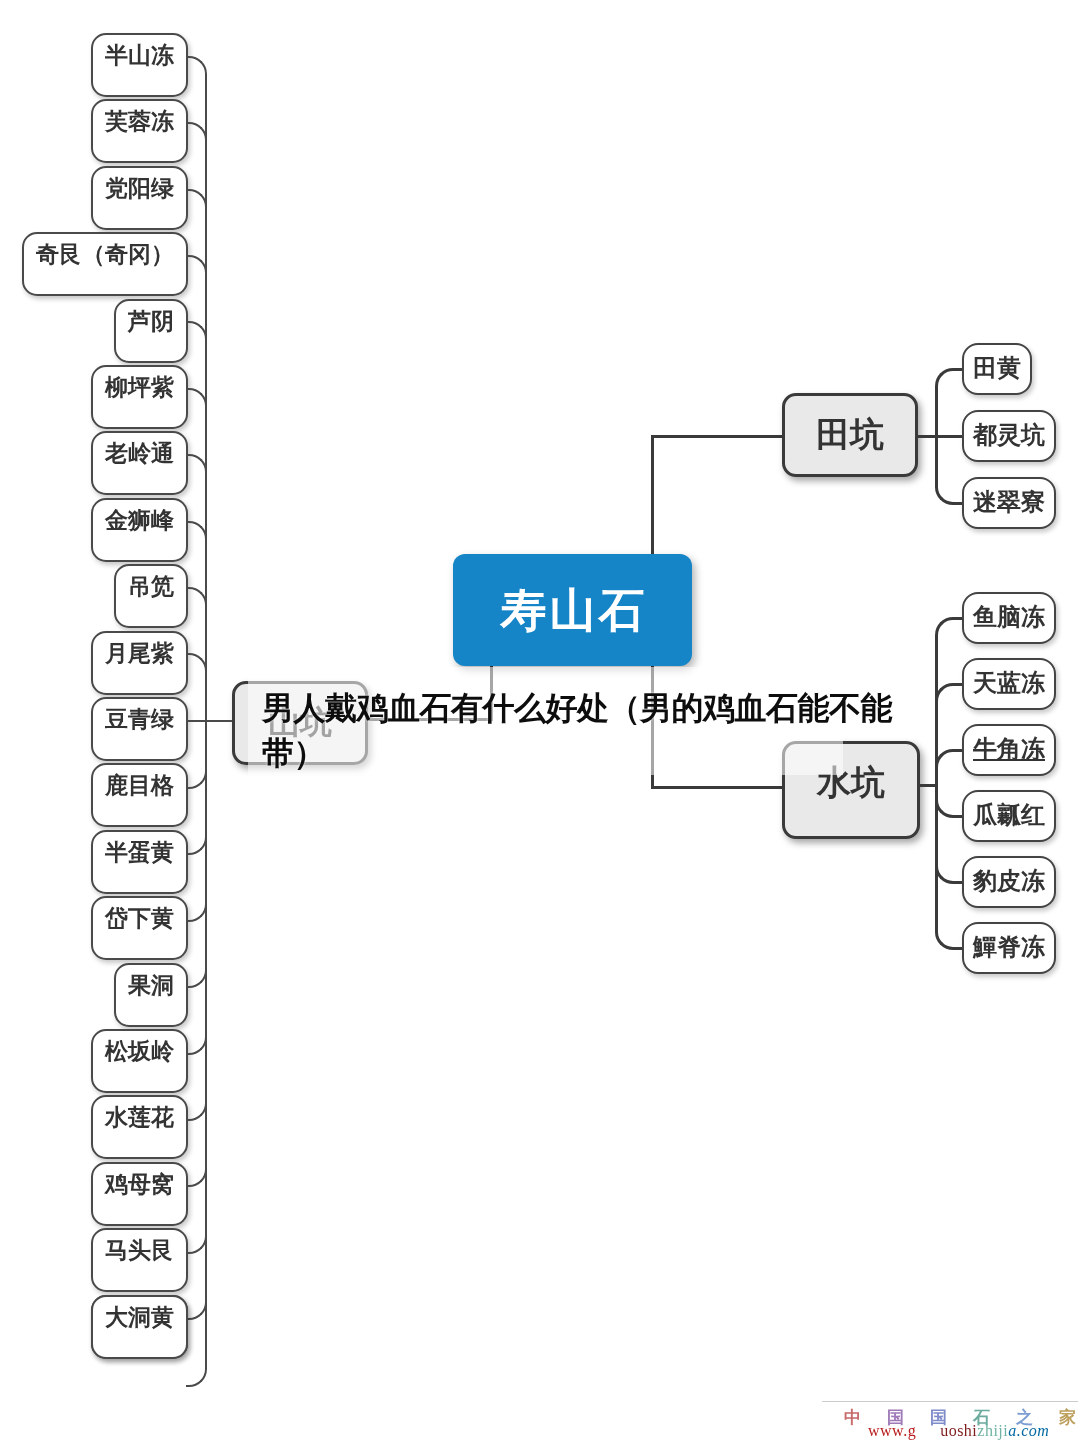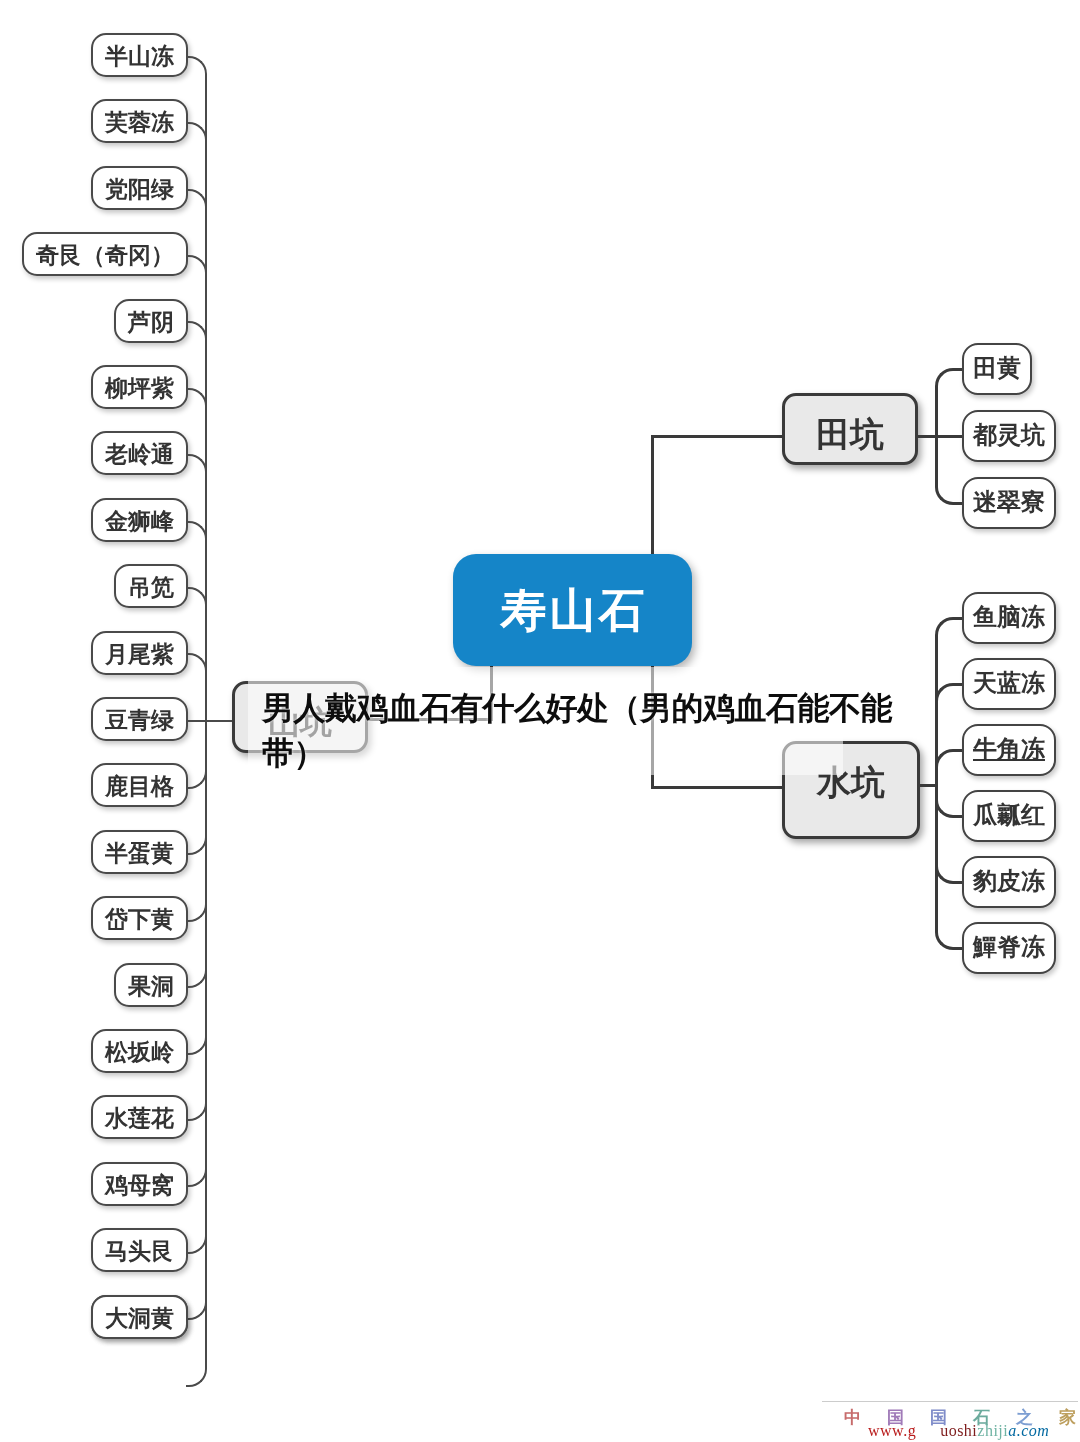--- a/index.html
+++ b/index.html
@@ -1,32 +1,32 @@
 <!DOCTYPE html>
 <html><head>
 <meta charset="utf-8">
 <style>
   html,body{margin:0;padding:0;width:1080px;height:1442px;background:#fff;}
   #stage{position:relative;width:1080px;height:1442px;background:#fff;overflow:hidden;
          font-family:"Liberation Sans","DejaVu Sans",sans-serif;}
   
-  .lnode{position:absolute;box-sizing:border-box;height:44px;line-height:42px;
+  .lnode{position:absolute;box-sizing:border-box;height:64px;line-height:42px;
          border:2.5px solid #4a4a4a;border-radius:15px;background:#fff;padding:0 12px;
          font-size:23px;font-weight:bold;color:#333;white-space:nowrap;text-align:center;
-         box-shadow:2px 3px 5px rgba(0,0,0,0.22);}
+         box-shadow:2px 3px 5px rgba(0,0,0,0.22);font-family:Liberation Serif, serif;}
   
   .rnode{position:absolute;box-sizing:border-box;height:52px;line-height:46px;
          border:2.5px solid #444;border-radius:16px;background:#fff;padding:0 9px;
          font-size:24px;font-weight:bold;color:#333;white-space:nowrap;text-align:center;
          box-shadow:2px 3px 5px rgba(0,0,0,0.22);}
   
-  .branch{position:absolute;box-sizing:border-box;width:136px;height:72px;background:#e9e9e9;
+  .branch{position:absolute;box-sizing:border-box;width:136px;height:84px;background:#e9e9e9;
           border:3.5px solid #3a3a3a;border-radius:14px;font-size:34px;font-weight:bold;color:#333;
           text-align:center;line-height:77px;box-shadow:3px 4px 7px rgba(0,0,0,0.35);}
-  #node-root{position:absolute;left:453px;top:554px;width:239px;height:112px;border-radius:23px;
+  #node-root{position:absolute;left:453px;top:554px;width:239px;height:112px;border-radius:12px;
              color:#fff;font-size:46px;font-weight:bold;text-align:center;line-height:112px;
              letter-spacing:3px;text-indent:3px;box-shadow:3px 4px 8px rgba(0,0,0,0.3);}
   .conn{position:absolute;box-sizing:border-box;}
   #conn-root-tiankeng{left:650.75px;top:434.75px;width:131px;height:120px;
       border-left:3.5px solid #3a3a3a;border-top:3.5px solid #3a3a3a;}
   #conn-root-shuikeng-v{left:650.75px;top:666px;width:3.5px;height:107px;background:#3a3a3a;}
   #conn-root-shuikeng{left:650.75px;top:773px;width:131px;height:16px;
       border-left:3.5px solid #3a3a3a;border-bottom:3.5px solid #3a3a3a;}
   #conn-root-shankeng{left:367px;top:666px;width:126px;height:55px;
       border-right:3px solid #3a3a3a;border-bottom:3px solid #3a3a3a;}

